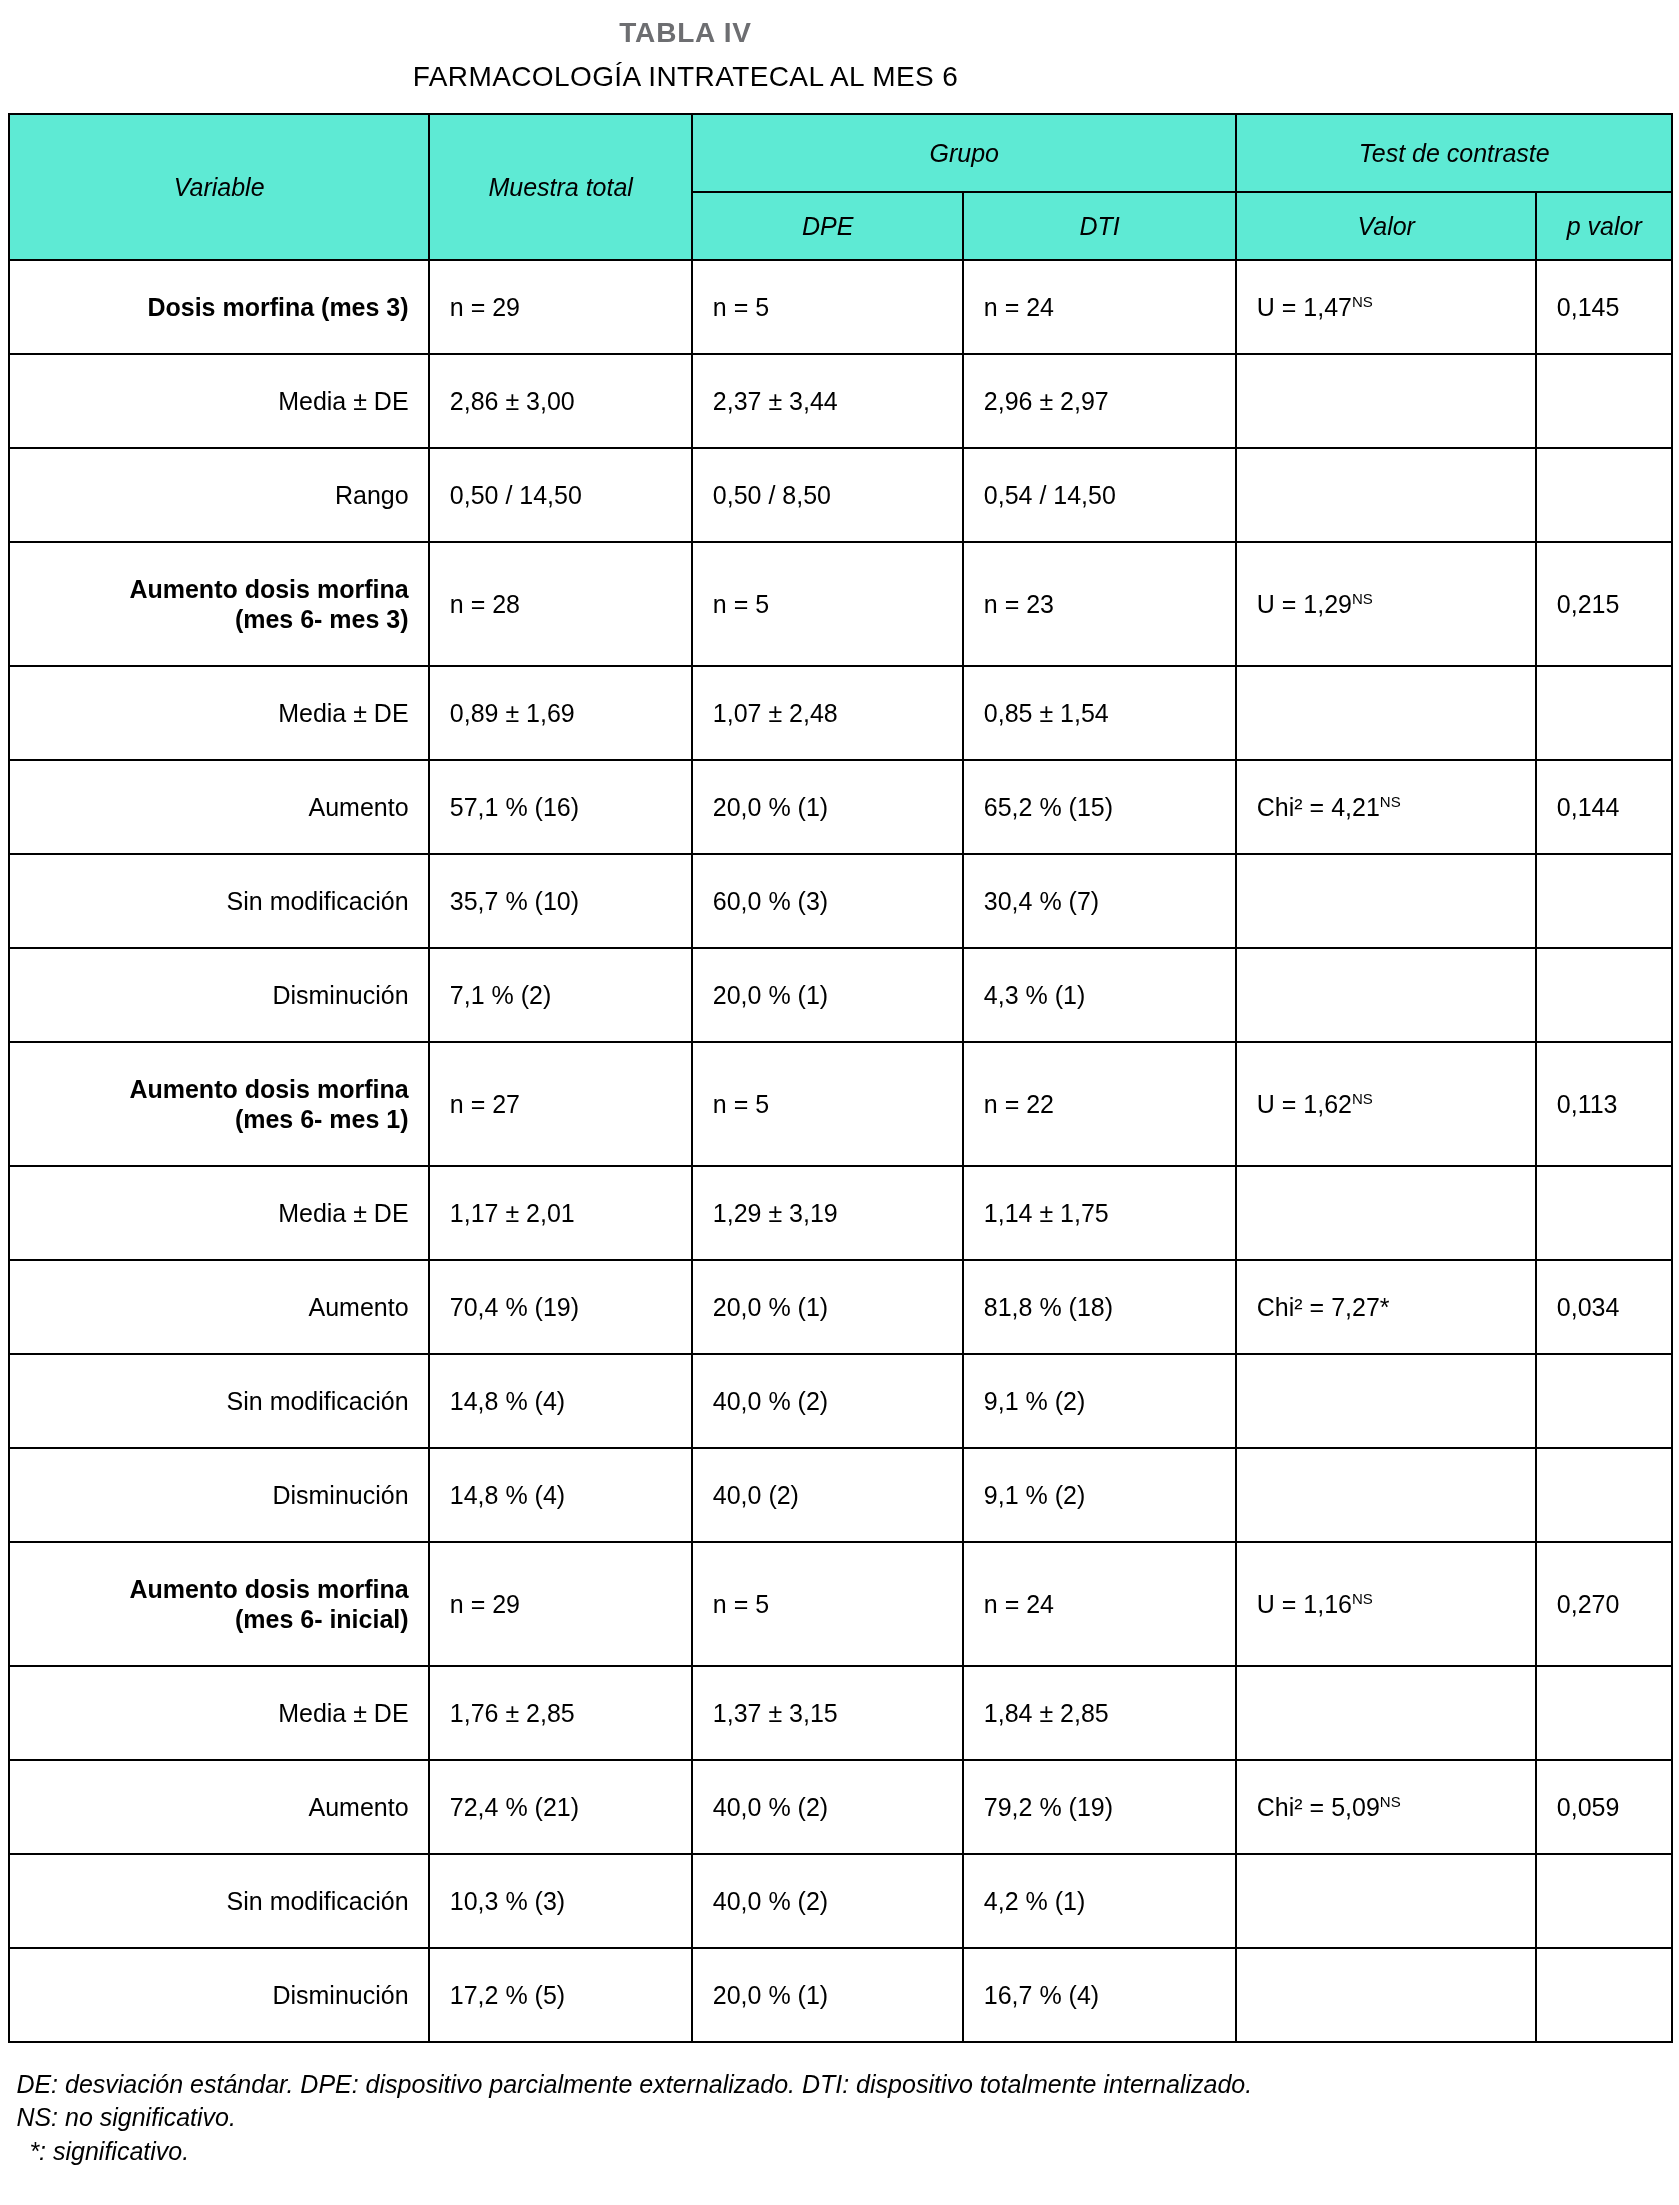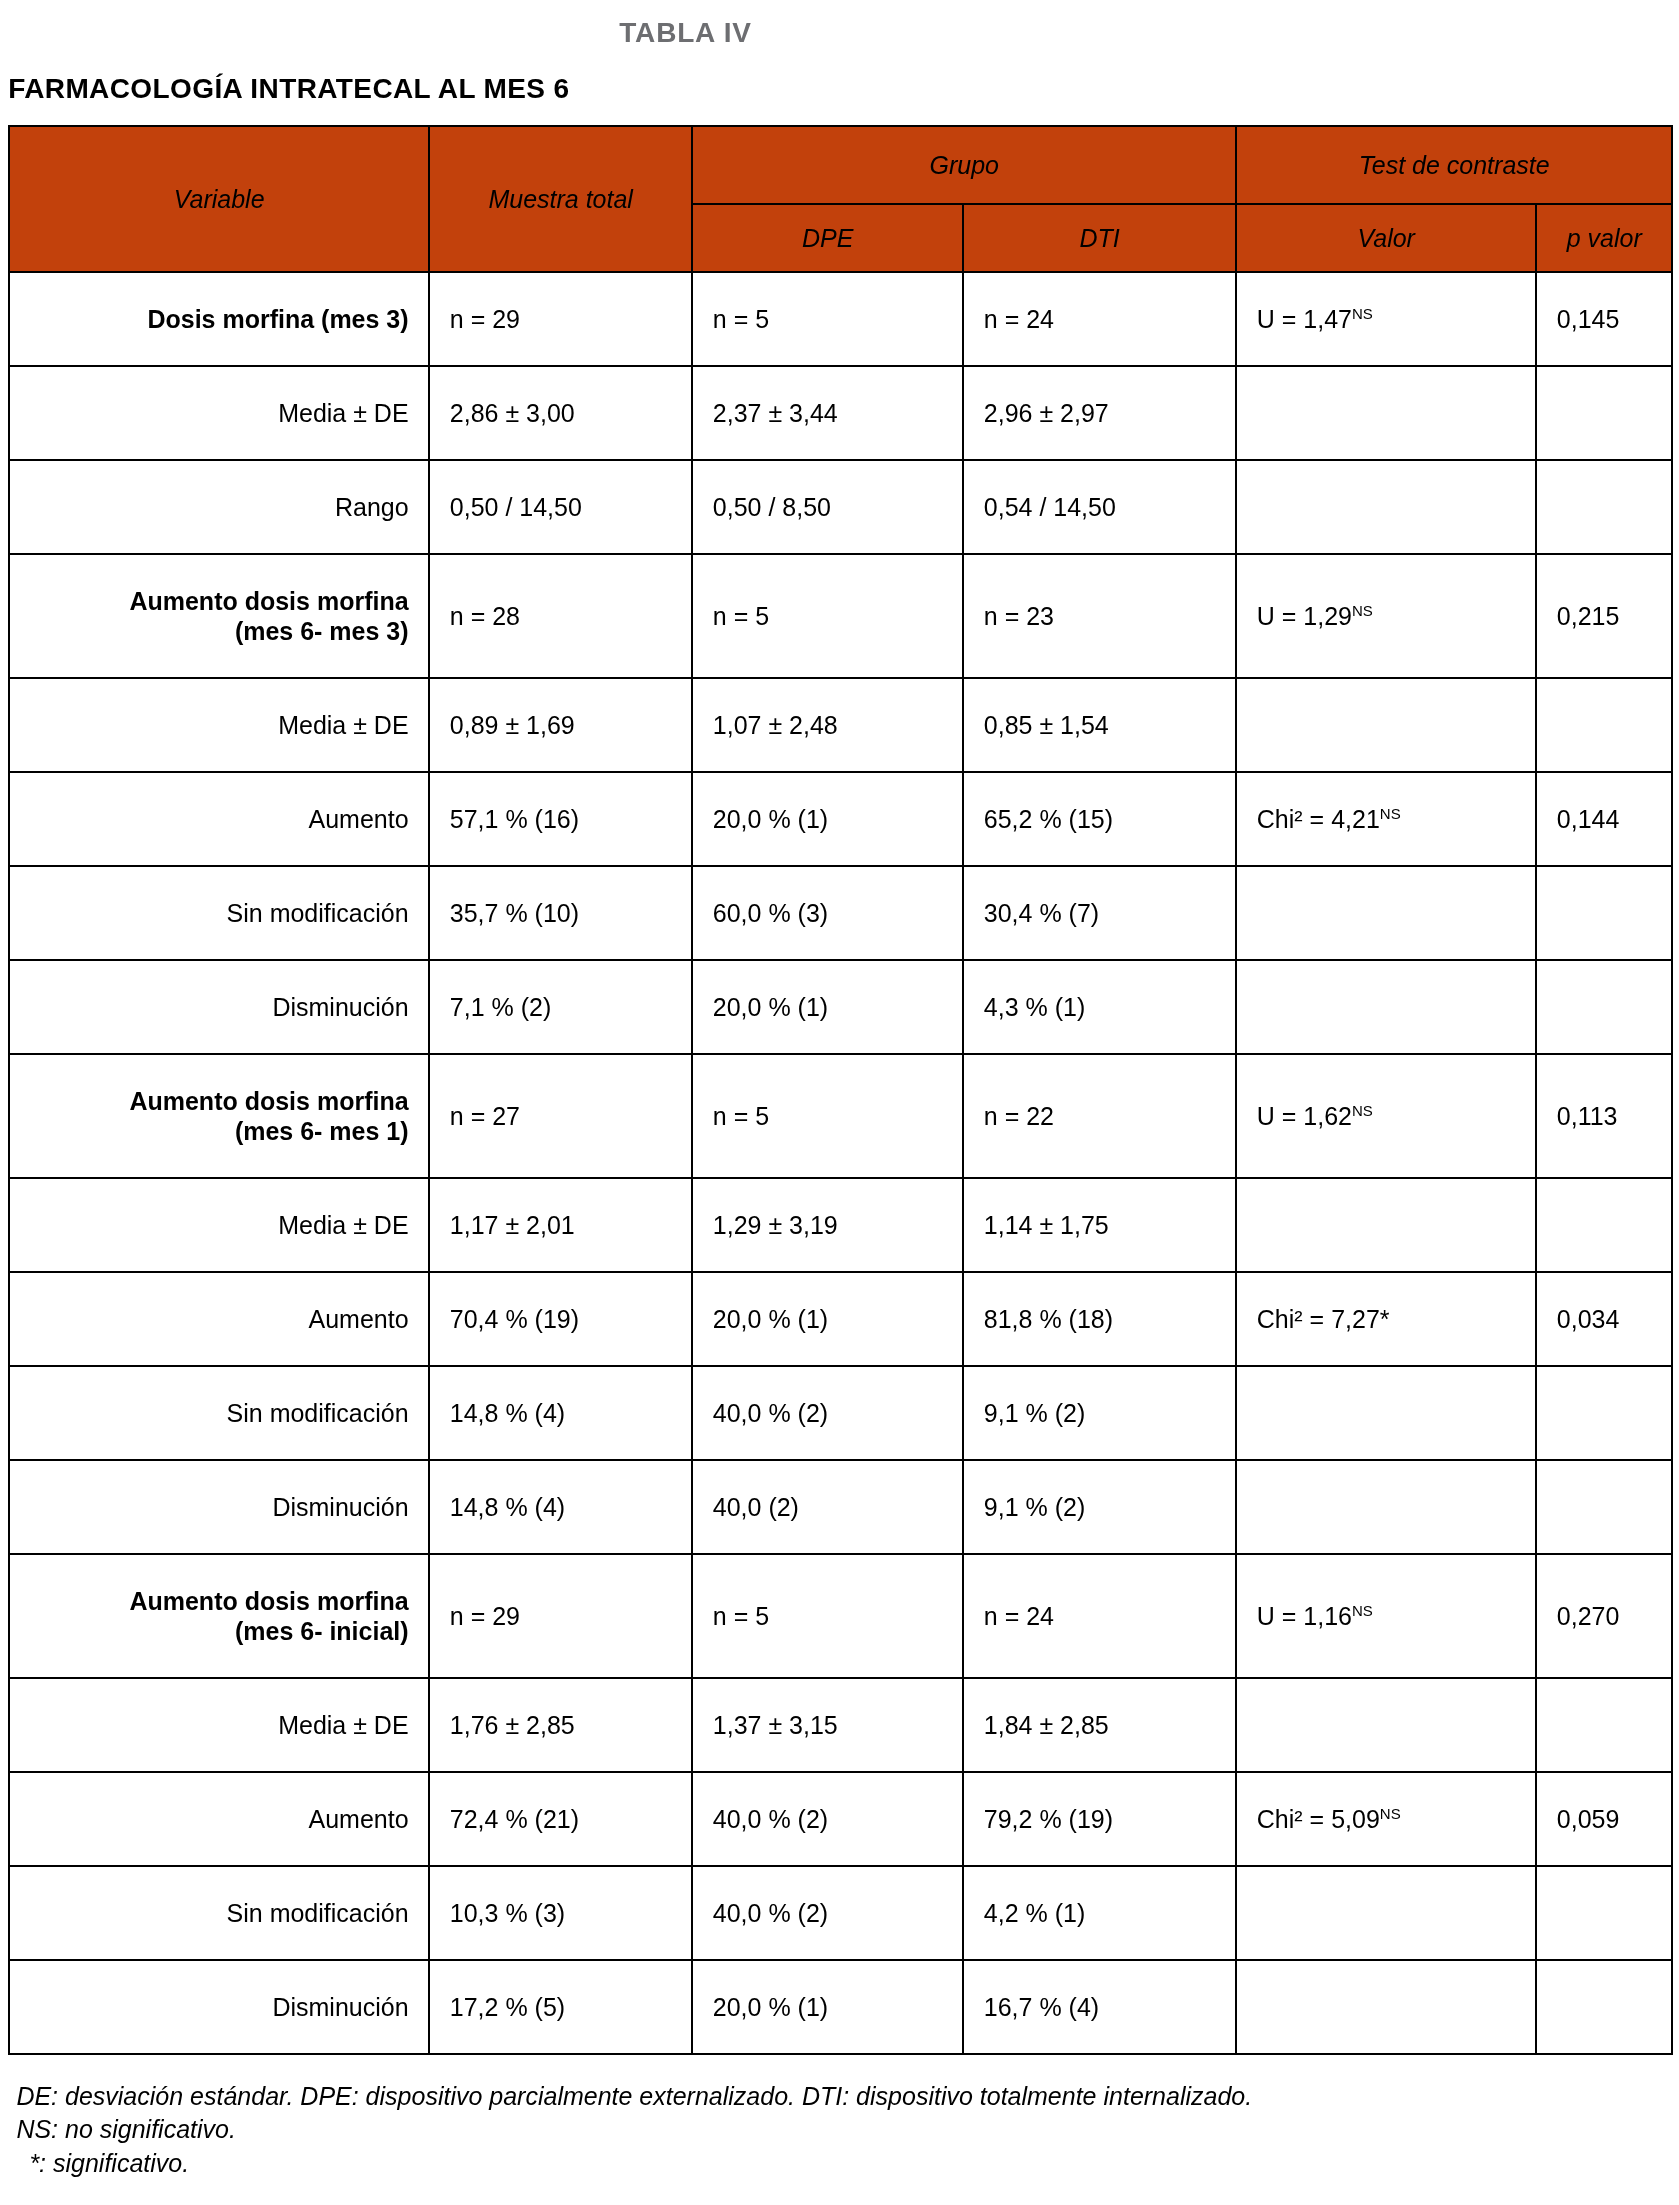--- a/index.html
+++ b/index.html
@@ -17,43 +17,43 @@
   }
   .title {
     text-align: center;
     font-weight: 700;
     font-size: 28px;
     color: #6d6e71;
     letter-spacing: 0.8px;
     line-height: 1.2;
   }
   .subtitle {
-    text-align: left;
-    font-weight: 700;
+    text-align: center;
+    font-weight: 400;
     font-size: 28px;
     color: #000000;
     letter-spacing: 0.4px;
-    margin-top: 22px;
+    margin-top: 10px;
     margin-bottom: 19.6px;
     line-height: 1.2;
   }
   table.main {
     border-collapse: collapse;
     table-layout: fixed;
     width: 1663px;
     margin: 0 auto;
     font-size: 25px;
   }
   th, td {
     border: 2.4px solid #000000;
     vertical-align: middle;
     line-height: 1.2;
   }
   thead th {
-    background: #c2410c;
+    background: #5eead4;
     font-style: italic;
     font-weight: 400;
     text-align: center;
     padding: 23px 14.7px;
   }
   thead tr.second th {
     padding: 18px 21px;
     margin-left: 20px;
   }
   tbody td {

